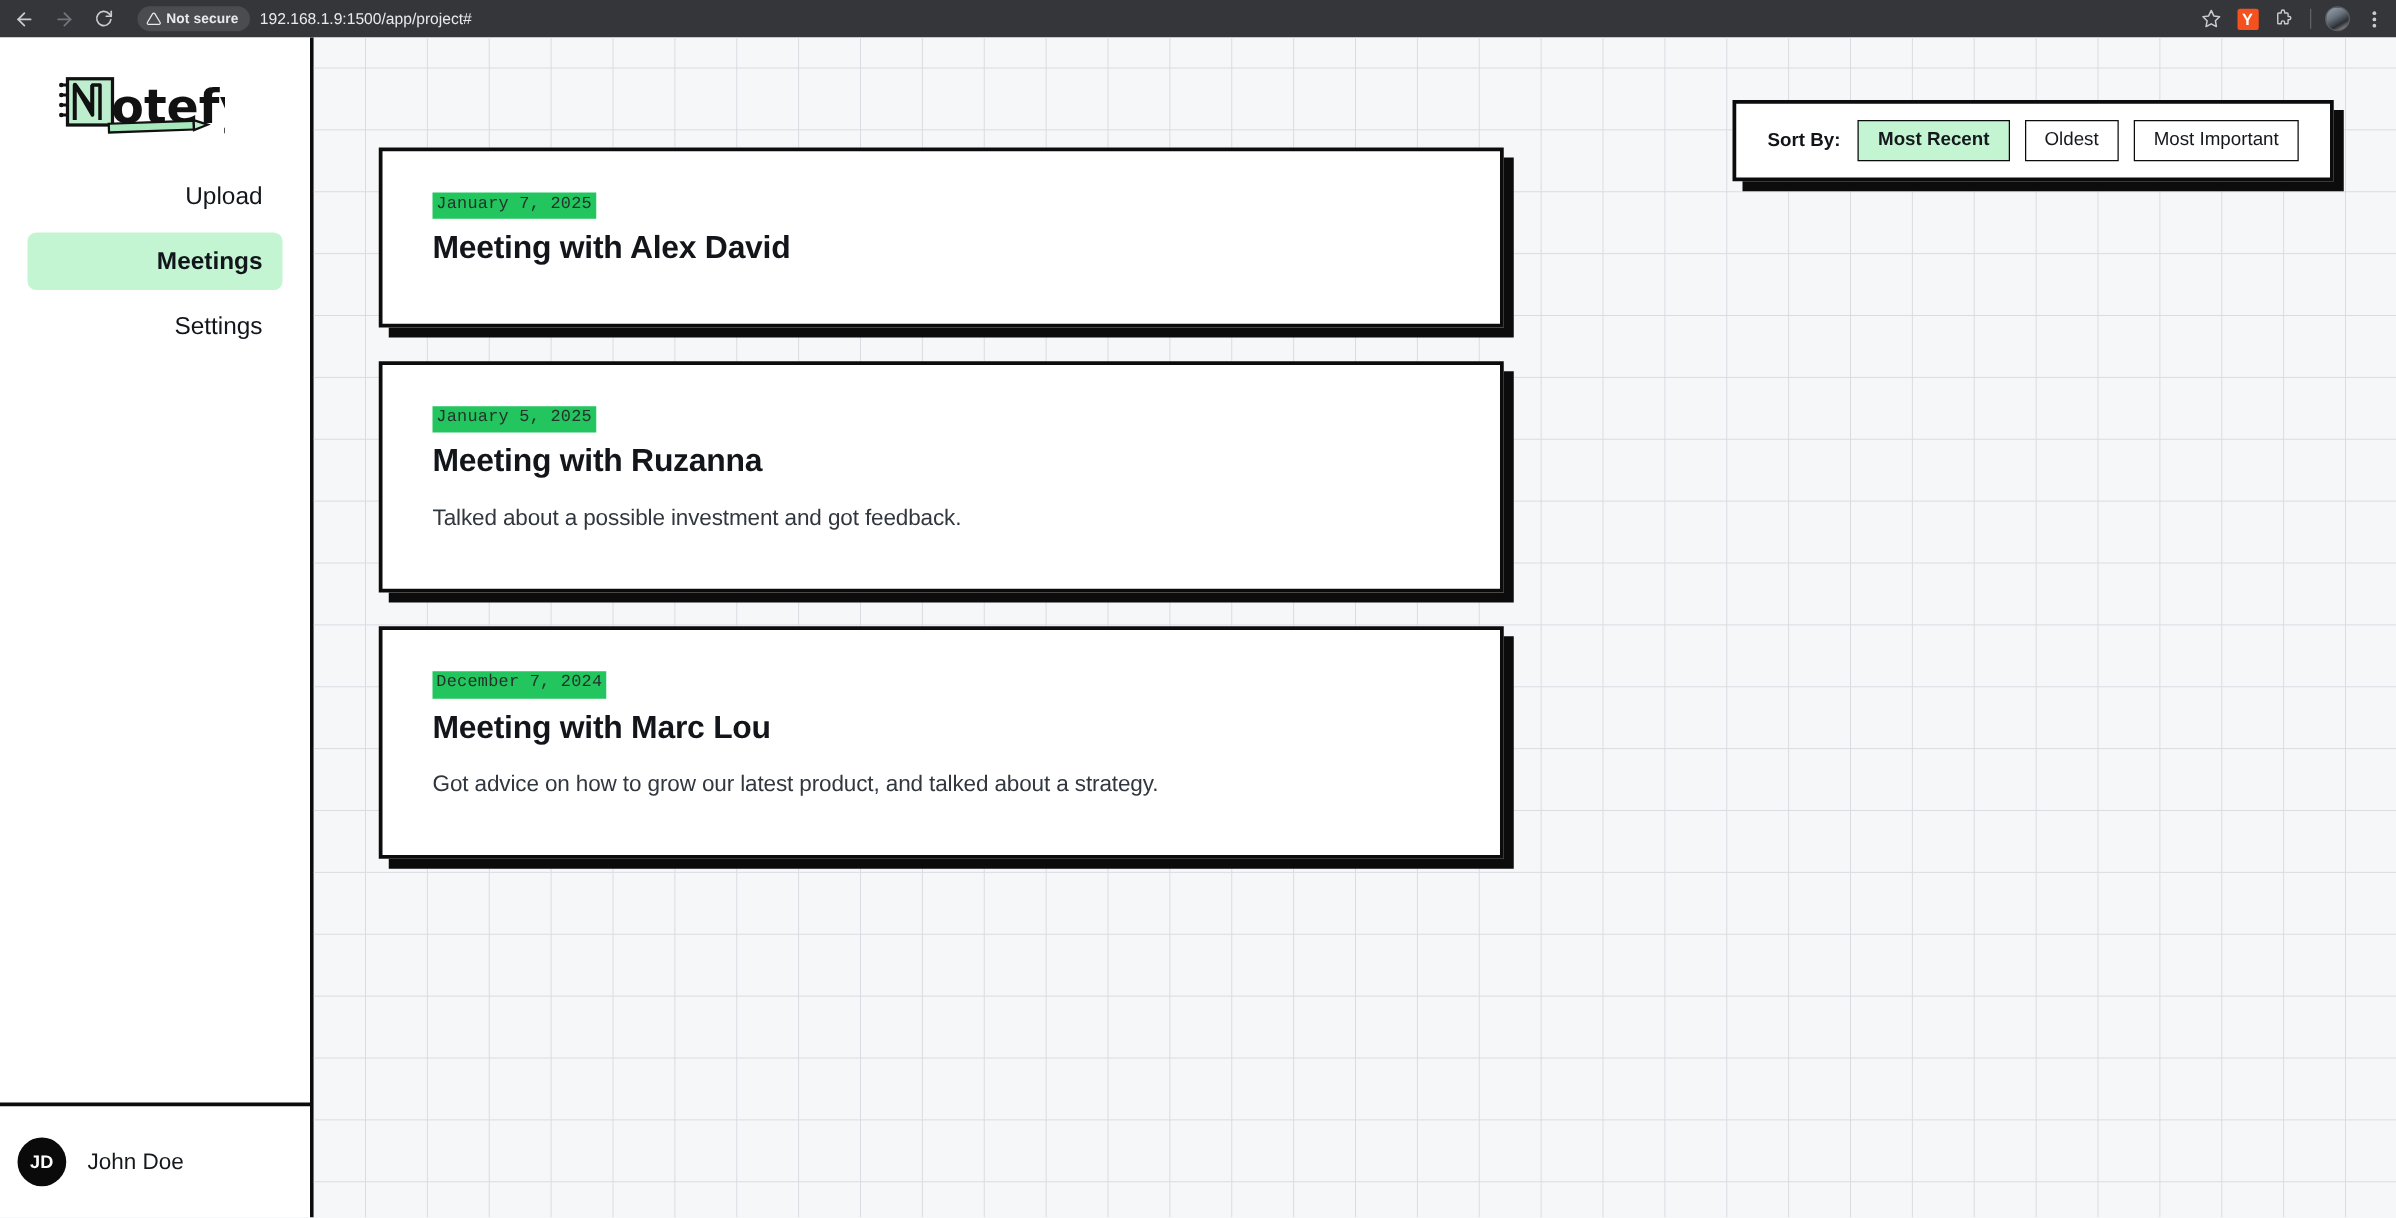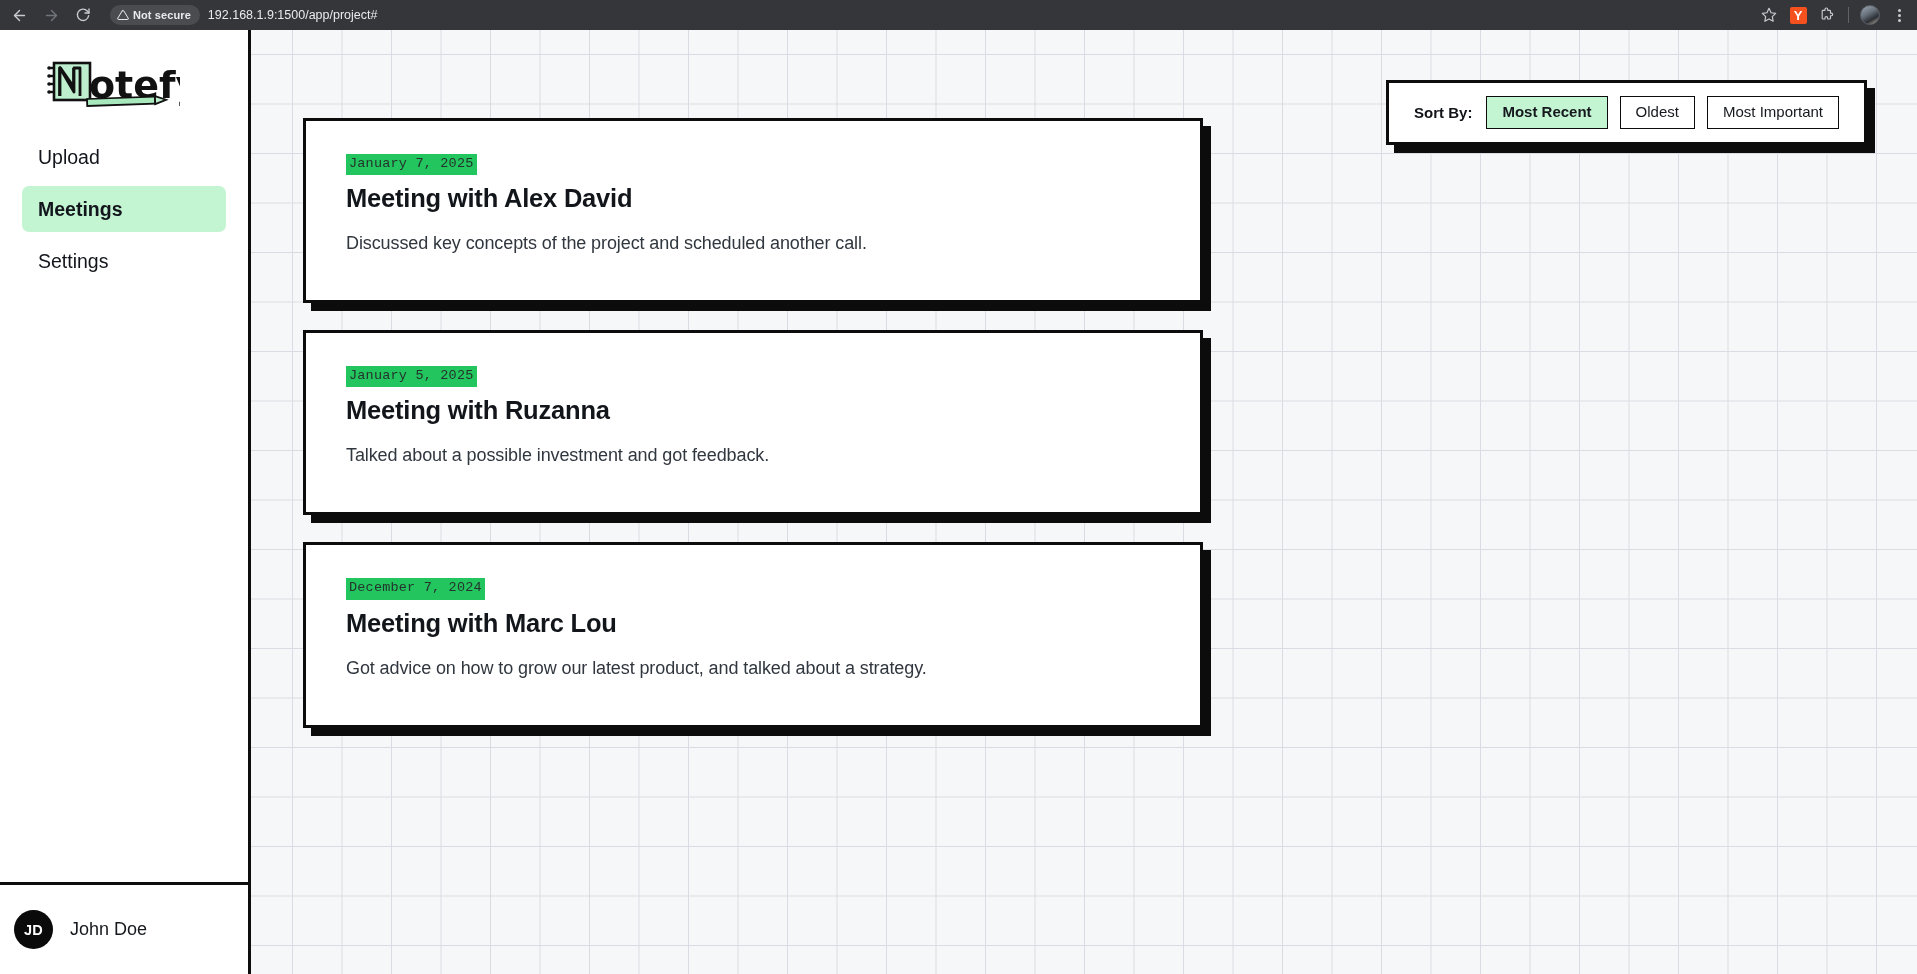--- a/index.html
+++ b/index.html
@@ -124,20 +124,21 @@
   }
   .nav-item {
     height: 46px;
     display: flex;
     align-items: center;
     padding: 0 16px;
     border-radius: 7px;
     font-size: 19.5px;
     color: #12161c;
     cursor: pointer;
+    justify-content: flex-end;
   }
   .nav-item.active {
     background: #c3f5d2;
     font-weight: bold;
   }
 
   .sidebar-spacer { flex: 1; }
 
   .user-box {
     border-top: 3px solid #0d0d0d;
@@ -383,21 +384,20 @@
       <button class="sort-btn active">Most Recent</button>
       <button class="sort-btn">Oldest</button>
       <button class="sort-btn">Most Important</button>
     </div>
 
     <div class="cards">
 
       <article class="card">
         <span class="card-date">January 7, 2025</span>
         <h2 class="card-title">Meeting with Alex David</h2>
-        <p class="card-desc">Discussed key concepts of the project and scheduled another call.</p>
       </article>
 
       <article class="card">
         <span class="card-date">January 5, 2025</span>
         <h2 class="card-title">Meeting with Ruzanna</h2>
         <p class="card-desc">Talked about a possible investment and got feedback.</p>
       </article>
 
       <article class="card">
         <span class="card-date">December 7, 2024</span>

